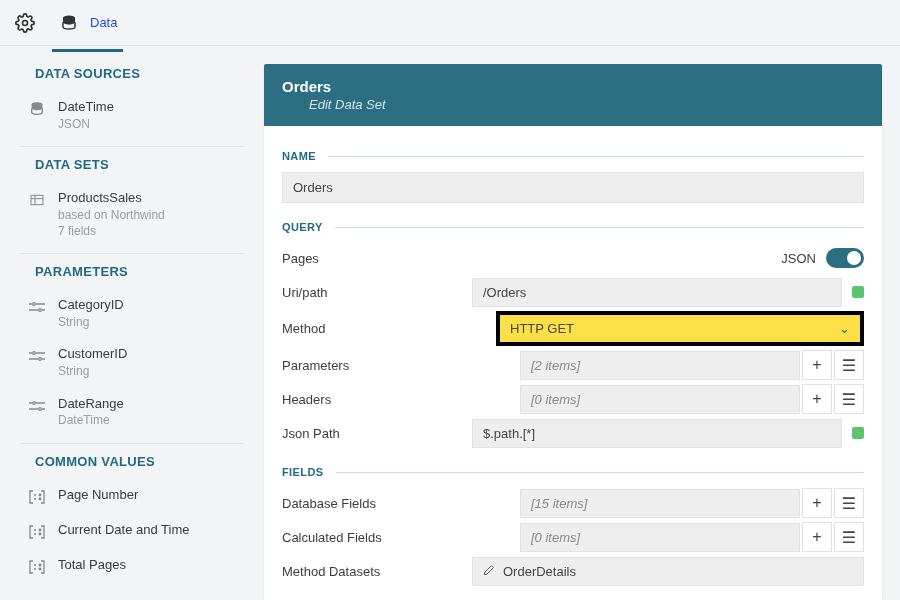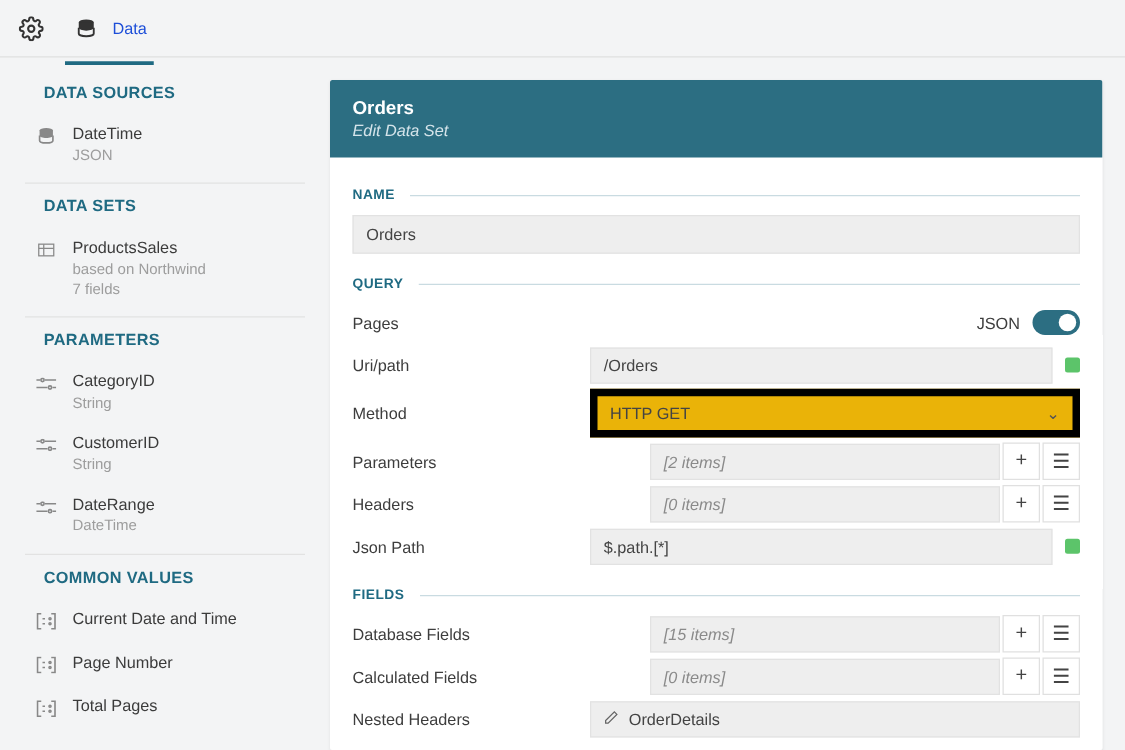--- a/index.html
+++ b/index.html
@@ -18,40 +18,40 @@
 .side-sep { height: 1px; background: #e2e2e2; margin: 6px 20px 0; }
 .side-item { display: flex; align-items: flex-start; gap: 12px; padding: 8px 20px 8px 28px; cursor: pointer; }
 .side-item .item-icon { width: 18px; height: 18px; flex-shrink: 0; display:flex; align-items:center; justify-content:center; color:#888; margin-top:1px; }
 .side-item .item-text .primary { font-size: 13px; color: #3b3b3b; line-height: 1.3; }
 .side-item .item-text .sub { font-size: 12px; color: #9d9d9d; line-height: 1.35; }
 
 .panel { flex: 1; padding: 18px 18px 0 0; }
 .panel-inner { background: #fff; border-radius: 2px; box-shadow: 0 1px 3px rgba(0,0,0,0.08); overflow-y: auto; height: 100%; }
 .panel-header { background: #2c6e82; color: #fff; padding: 14px 18px; }
 .panel-title { font-size: 15px; font-weight: 600; }
-.panel-subtitle { font-size: 13px; font-style: italic; color: #d5e4ea; margin-top: 2px; }
+.panel-subtitle { font-size: 13px; font-style: italic; color: #d5e4ea; margin-top: 2px; margin-left: 27px; }
 .panel-body { padding: 14px 18px 20px; }
 
 .section-label { display: flex; align-items: center; gap: 12px; margin: 18px 0 10px; }
 .section-label:first-child { margin-top: 10px; }
 .section-label .lbl { font-size: 11px; font-weight: 600; letter-spacing: 0.4px; color: #1f6a82; }
 .section-label .line { flex: 1; height: 1px; background: #c9dbe1; }
 
 .name-input { width: 100%; background: #eeeeee; border: 1px solid #e2e2e2; padding: 7px 10px; font-size: 13px; color: #444; }
 
 .row { display: flex; align-items: center; min-height: 30px; margin-bottom: 4px; }
 .row-label { width: 190px; font-size: 13px; color: #3d3d3d; flex-shrink: 0; }
 .row-right { flex: 1; display: flex; align-items: center; }
 
 .toggle { width: 38px; height: 20px; background: #2c6e82; border-radius: 999px; position: relative; margin-left: 10px; cursor: pointer; }
 .toggle .knob { position: absolute; right: 3px; top: 3px; width: 14px; height: 14px; background: #fff; border-radius: 999px; }
 
 .input-box { flex: 1; background: #eeeeee; border: 1px solid #e2e2e2; padding: 6px 10px; font-size: 13px; color: #444; }
 .input-box.placeholder { color: #8a8a8a; font-style: italic; margin-left: 48px; }
-.select-box { flex: 1; display:flex; align-items:center; justify-content:space-between; background: #eab308; border: 6px solid #000000; padding: 6px 10px; font-size: 13px; color: #444; cursor:pointer; }
+.select-box { flex: 1; display:flex; align-items:center; justify-content:space-between; background: #fde047; border: 4px solid #000000; padding: 6px 10px; font-size: 13px; color: #444; cursor:pointer;margin-left:24px; }
 .chev { font-size: 13px; color:#555; }
 
 .sq-btn { width: 30px; height: 30px; display:flex; align-items:center; justify-content:center; border: 1px solid #e0e0e0; background:#fff; margin-left: 2px; cursor:pointer; color:#444; font-size:16px; }
 .green-sq { width: 12px; height: 12px; background:#5cc46a; border-radius:2px; margin-left:10px; }
 
 .pencil { margin-right:8px; color:#666; display:inline-flex; }
 
 .db-icon-color { color:#1f6a82; }
 </style>
 </head>
@@ -167,33 +167,33 @@
       </div>
     <div class="side-item">
       <span class="item-icon">
           <svg width="16" height="14" viewBox="0 0 16 14" fill="none" stroke="currentColor" stroke-width="1.3">
             <path d="M4 1H1v12h3M12 1h3v12h-3M5 5h2M5 9h2"></path>
             <circle cx="11" cy="5" r="0.8"></circle>
             <circle cx="11" cy="9" r="0.8"></circle>
           </svg>
         </span>
       <div class="item-text">
-          <div class="primary">Current Date and Time</div>
+          <div class="primary">Page Number</div>
         </div>
     </div>
     <div class="side-item">
       <span class="item-icon">
           <svg width="16" height="14" viewBox="0 0 16 14" fill="none" stroke="currentColor" stroke-width="1.3">
             <path d="M4 1H1v12h3M12 1h3v12h-3M5 5h2M5 9h2"></path>
             <circle cx="11" cy="5" r="0.8"></circle>
             <circle cx="11" cy="9" r="0.8"></circle>
           </svg>
         </span>
       <div class="item-text">
-          <div class="primary">Page Number</div>
+          <div class="primary">Current Date and Time</div>
         </div>
     </div>
     <div class="side-item">
       <span class="item-icon">
           <svg width="16" height="14" viewBox="0 0 16 14" fill="none" stroke="currentColor" stroke-width="1.3">
             <path d="M4 1H1v12h3M12 1h3v12h-3M5 5h2M5 9h2"></path>
             <circle cx="11" cy="5" r="0.8"></circle>
             <circle cx="11" cy="9" r="0.8"></circle>
           </svg>
         </span>
@@ -294,21 +294,21 @@
         <div class="row">
           <div class="row-label">Calculated Fields</div>
           <div class="row-right">
             <div class="input-box placeholder">[0 items]</div>
             <div class="sq-btn">+</div>
             <div class="sq-btn">☰</div>
           </div>
         </div>
 
         <div class="row">
-          <div class="row-label">Nested Headers</div>
+          <div class="row-label">Method Datasets</div>
           <div class="row-right">
             <div class="input-box">
               <span class="pencil">
                 <svg width="12" height="12" viewBox="0 0 24 24" fill="none" stroke="currentColor" stroke-width="2">
                     <path d="M17 3l4 4L7 21H3v-4L17 3z"></path>
                   </svg>
               </span><span>OrderDetails</span>
             </div>
           </div>
         </div>

